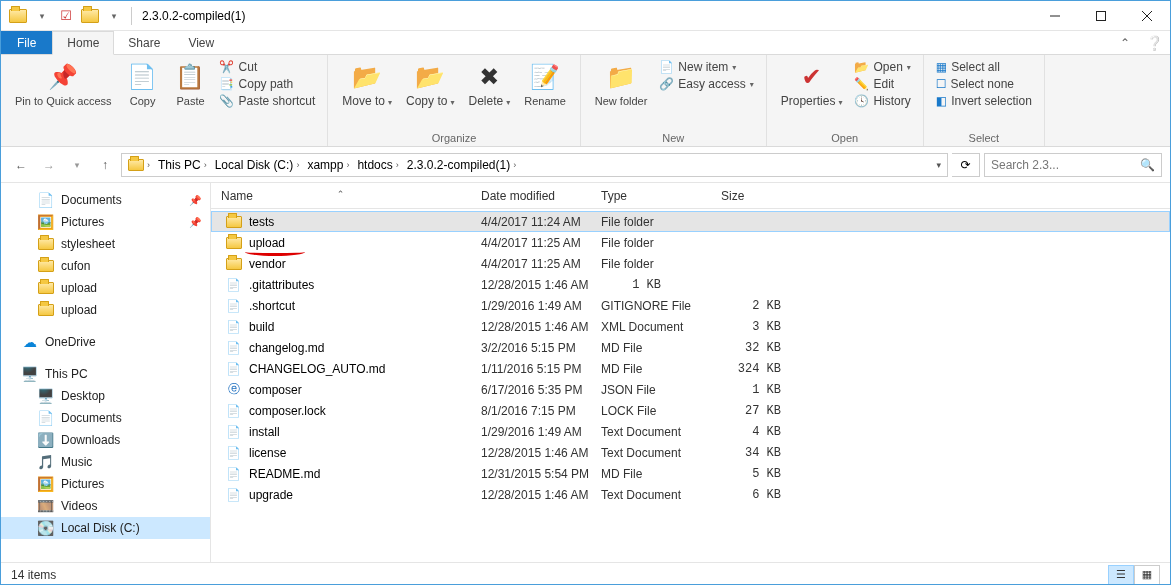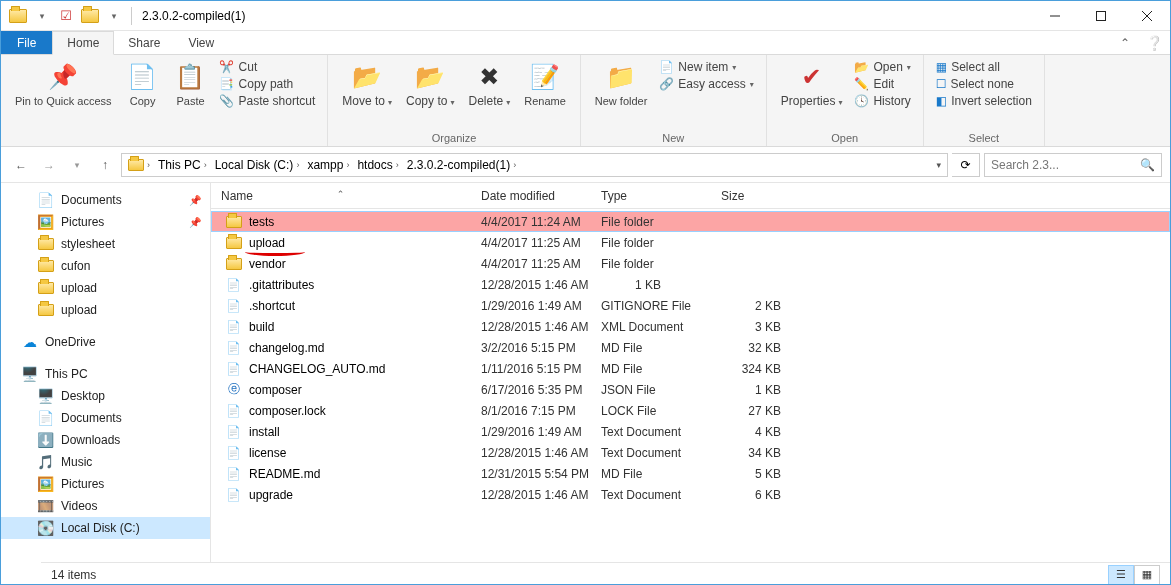--- a/index.html
+++ b/index.html
@@ -61,30 +61,30 @@
 .files { flex:1; display:flex; flex-direction:column; position:relative; }
 .col-headers { display:flex; border-bottom: 1px solid #e5e5e5; height:26px; align-items:center; color:#333; }
 .col-headers > div { padding: 0 10px; border-right:1px solid transparent; }
 .sort-caret { font-size:9px; color:#555; position:absolute; left:50%; top:0; transform:translateX(-50%);}
 .col-name { width: 260px; position:relative; }
 .col-date { width: 120px; }
 .col-type { width: 120px; }
 .col-size { width: 80px; text-align:left; }
 .file-rows { overflow:auto; flex:1; padding-top:2px; }
 .file-row { display:flex; align-items:center; height:21px; }
-.file-row.selected { background:#fca5a5; outline:1px solid #99d1ff; outline-offset:-1px; }
+.file-row.selected { background:#e5e5e5; outline:1px solid #99d1ff; outline-offset:-1px; }
 .cell-name { width:260px; padding-left:14px; display:flex; align-items:center; gap:6px; }
 .cell-date { width:120px; padding-left:10px; color:#333; }
 .cell-type { width:120px; padding-left:10px; color:#333; }
-.cell-size { width:80px; text-align:right; padding-right:10px; color:#333; }
+.cell-size { width:80px; text-align:right; padding-right:10px; color:#333;font-family:Liberation Mono, monospace; }
 .fico { width:18px; display:flex; justify-content:center; font-size:13px; }
 .annot { position:absolute; border-bottom:3px solid #d00; border-radius: 0 0 50% 50%; height:8px; pointer-events:none; }
 
 
-.statusbar { height:24px; border-top:1px solid #e5e5e5; display:flex; align-items:center; padding:0 10px; color:#333;margin-left:40px; }
+.statusbar { height:24px; border-top:1px solid #e5e5e5; display:flex; align-items:center; padding:0 10px; color:#333; }
 .view-switch { margin-left:auto; display:flex; gap:0; }
 .view-btn { width:26px; height:20px; border:1px solid #ccc; display:flex; align-items:center; justify-content:center; font-size:11px; }
 .view-btn.active { background:#cce8ff; border-color:#99d1ff; }
 
 svg { display:block; }
 </style>
 </head>
 <body>
 
 <div class="titlebar">

